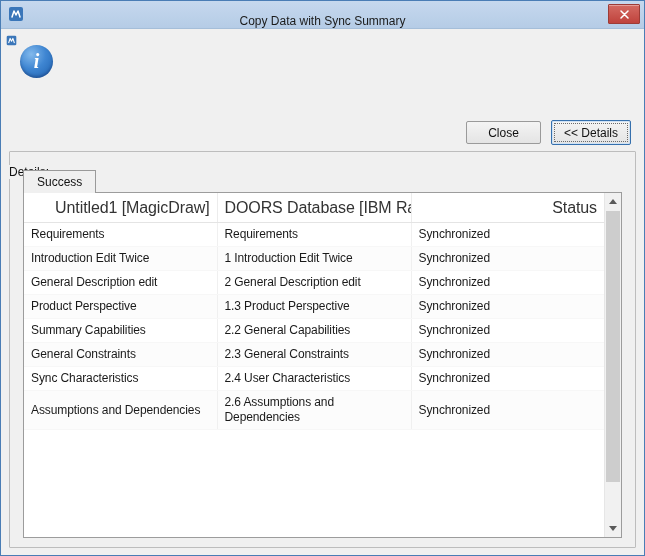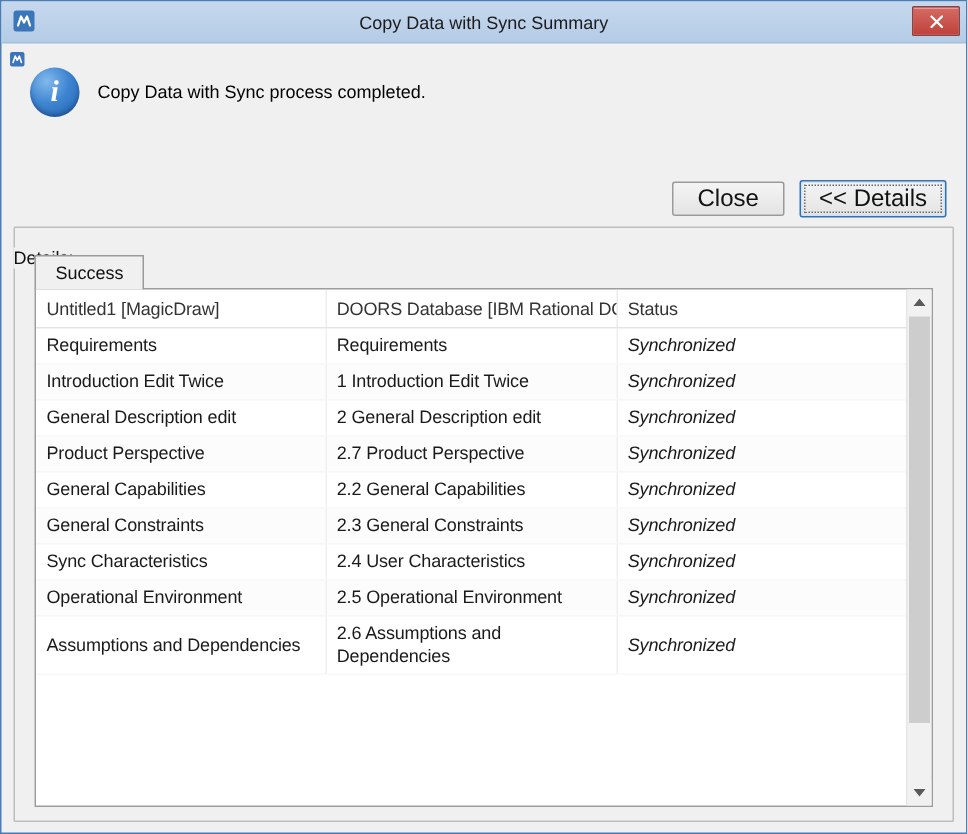--- a/index.html
+++ b/index.html
@@ -1,59 +1,59 @@
 <!DOCTYPE html>
 <html style="--frame: #4a7db5; --titlebar: #b5cce6; --close-button: #d46b63; --accent-focus: #3670ad;"><head>
 <meta charset="utf-8">
 <style>
   html,body{margin:0;padding:0;background:#fff;}
   body{width:645px;height:556px;overflow:hidden;font-family:"Liberation Sans",sans-serif;}
   .dialog{position:relative;width:645px;height:556px;box-sizing:border-box;
     border:1px solid var(--frame,#4a7db5);background:#f0f0f0;}
   
   .titlebar{position:relative;height:27px;background:linear-gradient(#c6d8ee,var(--titlebar,#b5cce6));
-    border-bottom:1px solid #a5bed9;display:flex;align-items:center;}
+    border-bottom:1px solid #a5bed9;display:flex;align-items:flex-end;}
   .app-icon{position:absolute;left:7px;top:5px;width:16px;height:16px;}
   .title-text{width:100%;text-align:center;font-size:12px;color:#1b1b1b;}
   .close-btn{position:absolute;right:4px;top:3px;width:32px;height:20px;
     background:linear-gradient(var(--close-button,#d46b63),#bf423c);
     border:1px solid #9d3b36;border-radius:1px;display:flex;align-items:center;justify-content:center;
     box-shadow:inset 0 1px 0 rgba(255,255,255,.35);cursor:default;padding:0;}
   
   .corner-icon{position:absolute;left:5px;top:31px;width:11px;height:11px;}
   .message-row{position:absolute;left:19px;top:44px;display:flex;align-items:flex-start;}
   .info-icon{width:33px;height:33px;border-radius:50%;
     background:radial-gradient(circle at 34% 28%, #82b9ec 0%, #3f86d2 45%, #1d5fae 100%);
     color:#fff;display:flex;align-items:center;justify-content:center;
     font-family:"Liberation Serif",serif;font-style:italic;font-weight:bold;font-size:20px;
     box-shadow:inset 0 -2px 3px rgba(0,0,40,.25);}
   .message-text{margin:9px 0 0 12px;font-size:12px;color:#000;}
   
   .button-row{position:absolute;top:119px;right:13px;display:flex;gap:10px;align-items:center;}
-  .btn{min-width:75px;height:23px;font-family:"Liberation Sans",sans-serif;font-size:16px;color:#111;
+  .btn{min-width:75px;height:23px;font-family:"Liberation Sans",sans-serif;font-size:12px;color:#111;
     background:linear-gradient(#f4f4f4,#e4e4e4);border:1px solid #9a9a9a;border-radius:2px;padding:0 12px;}
   .btn.focused{height:25px;border:1px solid var(--accent-focus,#3670ad);
     box-shadow:0 0 0 1px #cfe2f5 inset;outline:1px dotted #6b6b6b;outline-offset:-4px;padding-left:12px;}
   
   .details{position:absolute;left:8px;right:8px;top:143px;bottom:7px;font-size:12px;}
   .group-label{position:absolute;top:-1px;left:0;padding-right:5px;background:#f0f0f0;z-index:2;color:#111;margin-top:22px;}
   .group-box{position:absolute;top:7px;left:0;right:0;bottom:0;border:1px solid #bdbdbd;border-radius:1px;}
   .tab{position:absolute;top:26px;left:14px;height:23px;box-sizing:border-box;z-index:2;
     padding:4px 13px 0 13px;background:#f0f0f0;border:1px solid #9a9a9a;border-bottom:none;color:#111;text-align:right;}
   .tab-pane{position:absolute;left:14px;right:14px;top:48px;bottom:10px;background:#fff;border:1px solid #9c9c9c;}
   .table-wrap{position:absolute;inset:0;overflow:hidden;}
   
   table.grid{width:calc(100% - 17px);border-collapse:collapse;table-layout:fixed;letter-spacing:-0.1px;}
-  table.grid th{font-weight:400;text-align:left;font-size:12px;color:#333;
+  table.grid th{font-weight:400;text-align:right;font-size:16px;color:#333;
     padding:6px 7px 5px 7px;border-bottom:1px solid #e4e4e4;border-right:1px solid #ececec;
     white-space:nowrap;overflow:hidden;}
   table.grid th:last-child{border-right:none;}
   table.grid td{font-size:12px;color:#1a1a1a;padding:4px 7px;border-right:1px solid #f0f0f0;
     border-bottom:1px solid #f7f7f7;line-height:15px;vertical-align:middle;margin-left:45px;}
-  table.grid td:last-child{border-right:none;font-style:italic;}
+  table.grid td:last-child{border-right:none;}
   table.grid tr:nth-child(even) td{background:#fcfcfc;}
   
   .scrollbar{position:absolute;top:0;right:0;bottom:0;width:17px;background:#f1f1f1;border-left:1px solid #e6e6e6;box-sizing:border-box;}
   .sb-btn{position:absolute;left:0;right:0;height:17px;display:flex;align-items:center;justify-content:center;background:#f1f1f1;}
   .sb-up{top:0;} .sb-down{bottom:0;}
   .tri-up{width:0;height:0;border-left:4px solid transparent;border-right:4px solid transparent;border-bottom:5px solid #5a5a5a;}
   .tri-down{width:0;height:0;border-left:4px solid transparent;border-right:4px solid transparent;border-top:5px solid #5a5a5a;}
   .sb-thumb{position:absolute;left:1px;right:1px;top:18px;bottom:55px;background:#cdcdcd;}
 </style>
 </head>
@@ -80,21 +80,20 @@
 
   <span class="corner-icon">
     <svg width="11" height="11" viewBox="0 0 16 16">
       <rect x="1" y="1" width="14" height="14" rx="2" fill="#3a76b9"></rect>
       <path d="M4 11 L6 5 L8 9 L10 5 L12 11" fill="none" stroke="#ffffff" stroke-width="1.6" stroke-linecap="round" stroke-linejoin="round"></path>
     </svg>
   </span>
 
   <div class="message-row">
     <div class="info-icon">i</div>
-    <span class="message-text">Copy Data with Sync process completed.</span>
   </div>
 
   <div class="button-row">
     <button class="btn">Close</button>
     <button class="btn focused">&lt;&lt; Details</button>
   </div>
 
   <div class="details">
     <span class="group-label">Details:</span>
     <div class="group-box"></div>
@@ -126,41 +125,36 @@
               <td>1 Introduction Edit Twice</td>
               <td>Synchronized</td>
             </tr>
               <tr>
               <td>General Description edit</td>
               <td>2 General Description edit</td>
               <td>Synchronized</td>
             </tr>
               <tr>
               <td>Product Perspective</td>
-              <td>2.7 Product Perspective</td>
+              <td>1.3 Product Perspective</td>
               <td>Synchronized</td>
             </tr>
               <tr>
-              <td>General Capabilities</td>
+              <td>Summary Capabilities</td>
               <td>2.2 General Capabilities</td>
               <td>Synchronized</td>
             </tr>
               <tr>
               <td>General Constraints</td>
               <td>2.3 General Constraints</td>
               <td>Synchronized</td>
             </tr>
               <tr>
               <td>Sync Characteristics</td>
               <td>2.4 User Characteristics</td>
-              <td>Synchronized</td>
-            </tr>
-              <tr>
-              <td>Operational Environment</td>
-              <td>2.5 Operational Environment</td>
               <td>Synchronized</td>
             </tr>
               <tr>
               <td>Assumptions and Dependencies</td>
               <td>2.6 Assumptions and Dependencies</td>
               <td>Synchronized</td>
             </tr>
             </tbody>
         </table>
         <div class="scrollbar">

